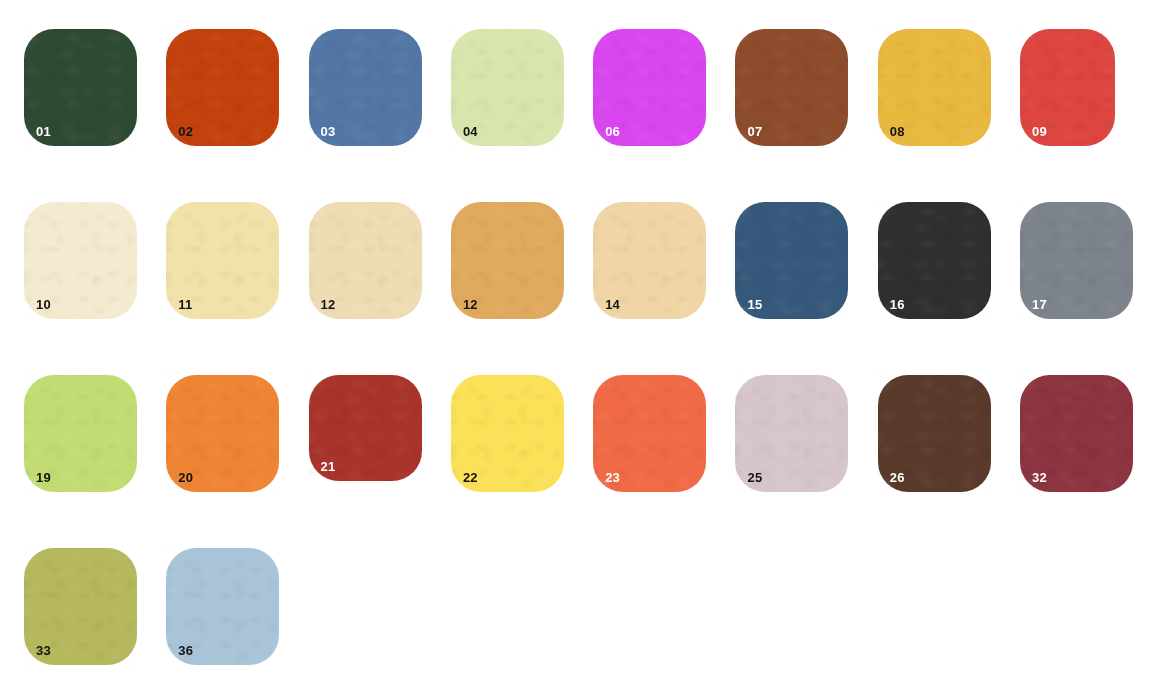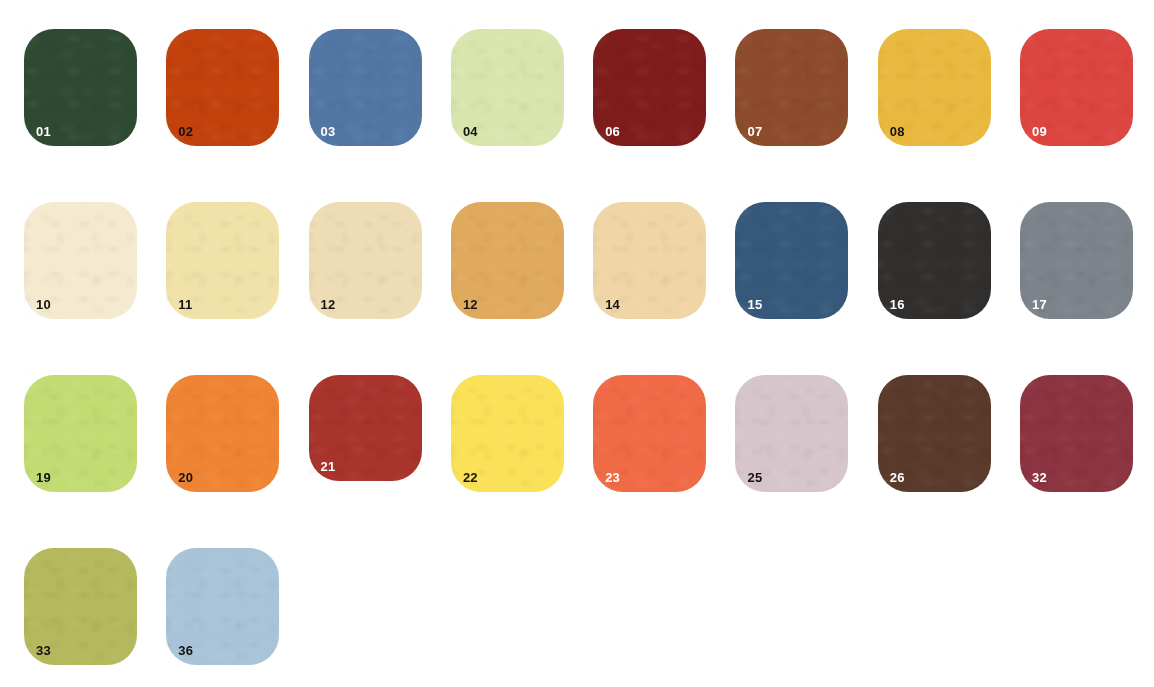--- a/index.html
+++ b/index.html
@@ -85,30 +85,30 @@
       </div>
       <div class="swatch" style="width: 113px; height: 117px; background-color: #c2410c;">
         <span class="swatch-label dark">02</span>
       </div>
       <div class="swatch" style="width: 113px; height: 117px; background-color: rgb(82, 119, 165); text-decoration: underline;">
         <span class="swatch-label light">03</span>
       </div>
       <div class="swatch" style="width: 113px; height: 117px; background-color: rgb(216, 230, 174);">
         <span class="swatch-label dark">04</span>
       </div>
-      <div class="swatch" style="width: 113px; height: 117px; background-color: #7f1d1d;">
+      <div class="swatch" style="width: 113px; height: 117px; background-color: #d946ef;">
         <span class="swatch-label light">06</span>
       </div>
       <div class="swatch" style="width: 113px; height: 117px; background-color: rgb(141, 76, 43);">
         <span class="swatch-label light">07</span>
       </div>
       <div class="swatch" style="width: 113px; height: 117px; background-color: rgb(233, 185, 63);">
         <span class="swatch-label dark">08</span>
       </div>
-      <div class="swatch" style="width: 113px; height: 117px; background-color: rgb(220, 69, 64);">
+      <div class="swatch" style="width: 95px; height: 117px; background-color: rgb(220, 69, 64);">
         <span class="swatch-label light">09</span>
       </div>
     </div>
     <div class="swatch-row" style="top: 202px;">
       <div class="swatch" style="width: 113px; height: 117px; background-color: rgb(243, 234, 208);">
         <span class="swatch-label dark">10</span>
       </div>
       <div class="swatch" style="width: 113px; height: 117px; background-color: rgb(240, 226, 168);">
         <span class="swatch-label dark">11</span>
       </div>

